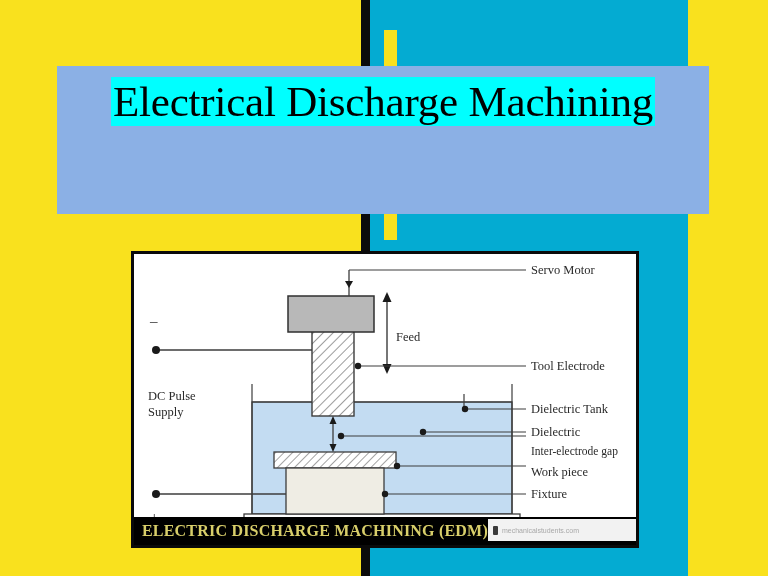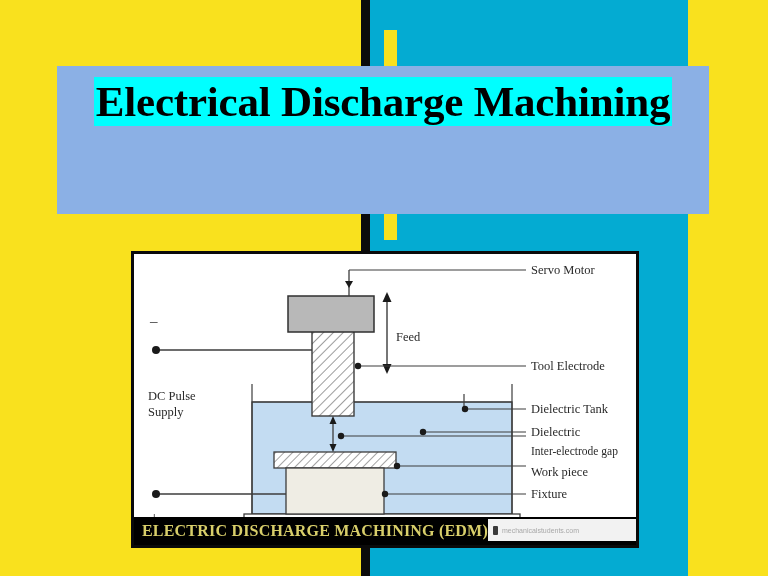--- a/index.html
+++ b/index.html
@@ -56,21 +56,21 @@
     height: 148px;
     background: #8BB0E5;
   }
   .title-text {
     position: absolute;
     left: 57px;
     top: 76px;
     width: 652px;
     text-align: center;
     font-family: "Liberation Serif", "DejaVu Serif", serif;
-    font-weight: bold;
+    font-weight: normal;
     font-size: 43px;
     line-height: 51px;
     color: #000000;
     letter-spacing: -0.2px;
     z-index: 4;
     pointer-events: none;
   }
   .title-text .hl {
     background: #00FFFF;
     padding: 1px 2px;

